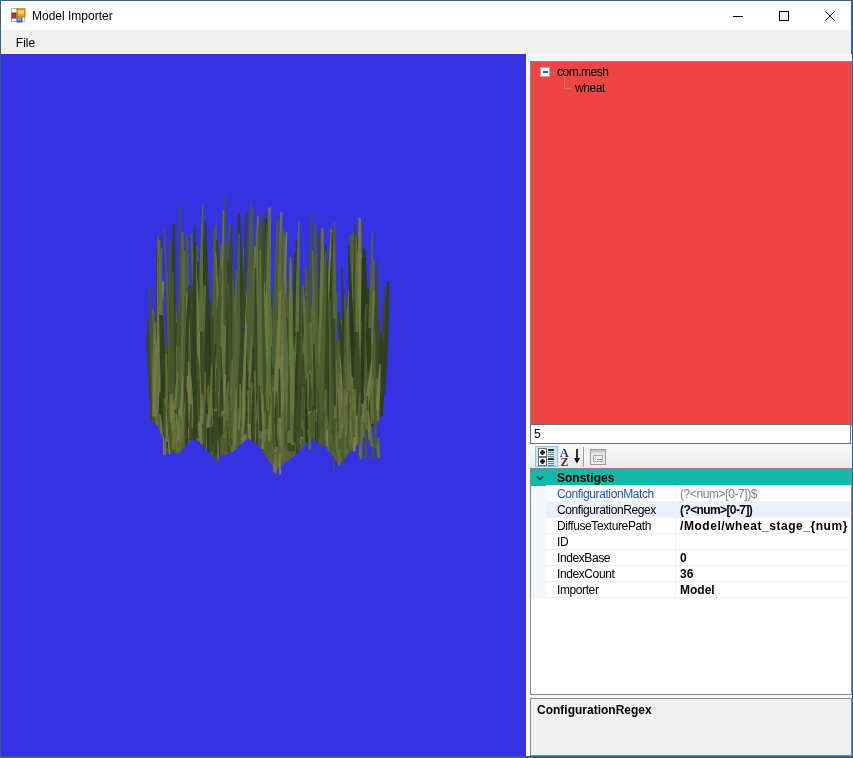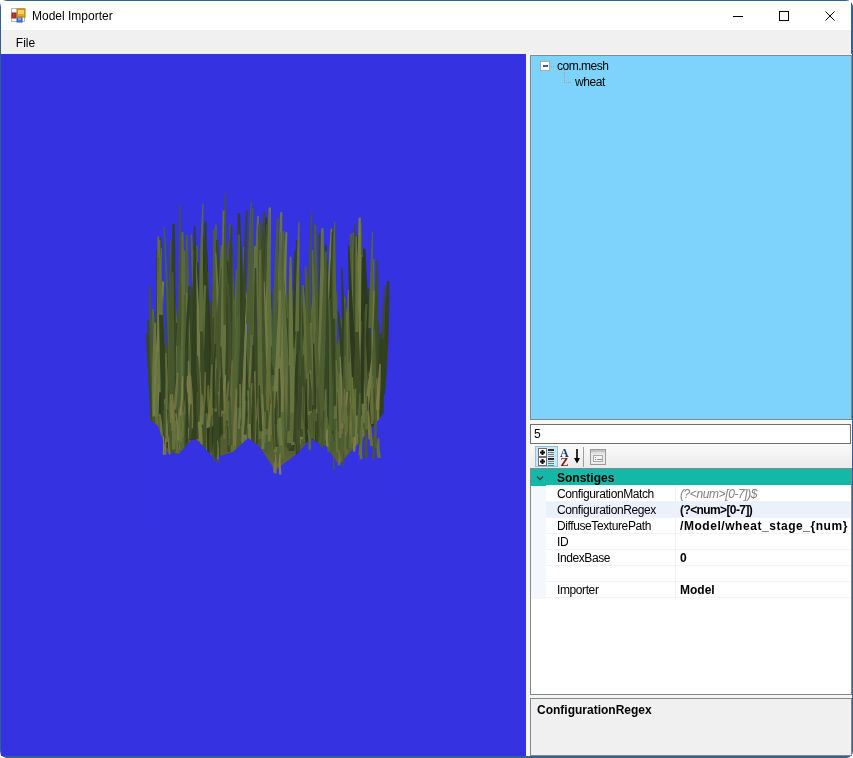--- a/index.html
+++ b/index.html
@@ -1,30 +1,30 @@
 <!DOCTYPE html>
 <html><head>
 <meta charset="utf-8">
 <style>
 * { margin:0; padding:0; box-sizing:border-box; }
 html,body { width:853px; height:758px; overflow:hidden; }
 body { font-family:"Liberation Sans", sans-serif; font-size:12px; color:#000; }
-#win { position:relative; width:853px; height:758px; background:#34608c;border-radius:7px; }
+#win { position:relative; width:853px; height:758px; background:#34608c; }
 #titlebar { position:absolute; left:1px; top:1px; width:850px; height:29px; background:#ffffff; }
 #appicon { position:absolute; left:10px; top:7px; }
 #title { position:absolute; left:31px; top:8px; font-size:12px; color:#000; letter-spacing:0px; }
 .capbtn { position:absolute; top:0px; width:46px; height:30px; }
 #btnmin { left:714px; }
 #btnmax { left:760px; }
 #btnclose { left:806px; }
 #menubar { position:absolute; left:1px; top:30px; width:850px; height:32px; background:#f0f0f0; }
 #menufile { position:absolute; left:8px; top:3px; width:33px; height:19px; padding-top:3px; text-align:center; }
 #viewport { position:absolute; left:1px; top:54px; width:525px; height:702px; background:#3432e1; overflow:hidden; }
 #rightbg { position:absolute; left:526px; top:54px; width:326px; height:702px; background:#f7f7f1; }
-#tree { position:absolute; left:530px; top:55px; width:322px; height:365px; background:#7dd3fc; border:1px solid #828790; }
+#tree { position:absolute; left:530px; top:61px; width:322px; height:365px; background:#ef4444; border:1px solid #828790; }
 #tbox { position:absolute; left:530px; top:424px; width:321px; height:20px; background:#fff; border:1px solid #707070; padding:2px 0 0 3px; }
 #toolbar { position:absolute; left:530px; top:444px; width:322px; height:24px; background:linear-gradient(#fafafa,#ebebeb); }
 #grid { position:absolute; left:530px; top:468px; width:322px; height:227px; background:#fff; border:1px solid #828790; }
 #help { position:absolute; left:530px; top:698px; width:322px; height:58px; background:#f0f0f0; border:1px solid #828790; }
 #help b { position:absolute; left:6px; top:4px; }
 
 .g-strip { position:absolute; left:0; top:0; width:15px; height:130px; background:#f4f7fc; }
 .g-cat { position:absolute; left:0; top:0; width:320px; height:17px; background:#14b8a6; font-weight:bold; }
 .g-cat span { position:absolute; left:26px; top:2px; }
 .g-row { position:absolute; left:15px; width:305px; height:16px; }
@@ -630,37 +630,41 @@
   </div>
   <div id="grid">
     <div class="g-strip" style="height:130px;"></div>
     <div class="g-cat">
         <svg class="chev" width="8" height="8" viewBox="0 0 8 8">
           <path d="M1 2.5 L4 5.5 L7 2.5" fill="none" stroke="#404040" stroke-width="1.4"></path>
         </svg>
         <span>Sonstiges</span>
       </div>
     <div class="g-row" style="top:17px;">
-        <span class="g-name" style="color:#000000;">ConfigurationMatch</span>
-        <span class="g-val" style="color:#808080;font-weight:normal;letter-spacing:-0.4px;font-style:italic;">(?&lt;num&gt;[0-7])$</span>
+        <span class="g-name" style="color:#1d4ed8;">ConfigurationMatch</span>
+        <span class="g-val" style="color:#808080;font-weight:normal;letter-spacing:-0.4px;">(?&lt;num&gt;[0-7])$</span>
       </div>
     <div class="g-row" style="top:33px;background:#ebf1fa;">
         <span class="g-name">ConfigurationRegex</span>
         <span class="g-val" style="letter-spacing:-0.6px;">(?&lt;num&gt;[0-7])</span>
       </div>
     <div class="g-row" style="top:49px;">
         <span class="g-name">DiffuseTexturePath</span>
         <span class="g-val" style="letter-spacing:0.55px;">/Model/wheat_stage_{num}</span>
       </div>
     <div class="g-row" style="top:65px;">
         <span class="g-name">ID</span>
       </div>
     <div class="g-row" style="top:81px;">
         <span class="g-name">IndexBase</span>
         <span class="g-val">0</span>
+      </div>
+    <div class="g-row" style="top:97px;">
+        <span class="g-name">IndexCount</span>
+        <span class="g-val">36</span>
       </div>
     <div class="g-row" style="top:113px;">
         <span class="g-name">Importer</span>
         <span class="g-val">Model</span>
       </div>
     <div class="g-sep" style="top:16px;"></div>
     <div class="g-sep" style="top:32px;"></div>
     <div class="g-sep" style="top:48px;"></div>
     <div class="g-sep" style="top:64px;"></div>
     <div class="g-sep" style="top:80px;"></div>

